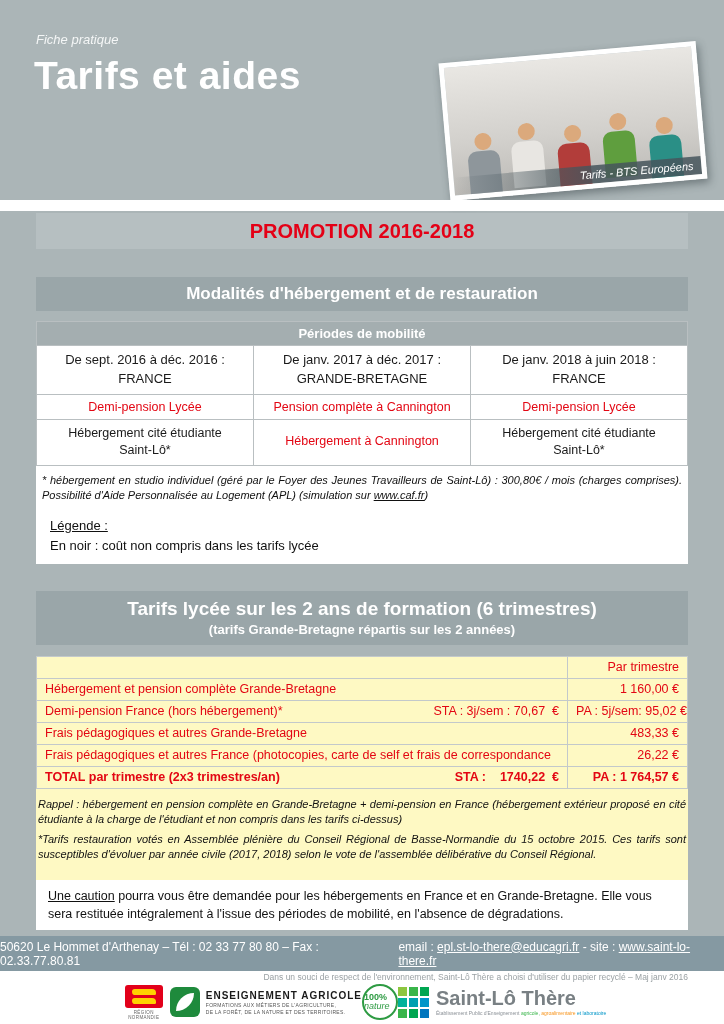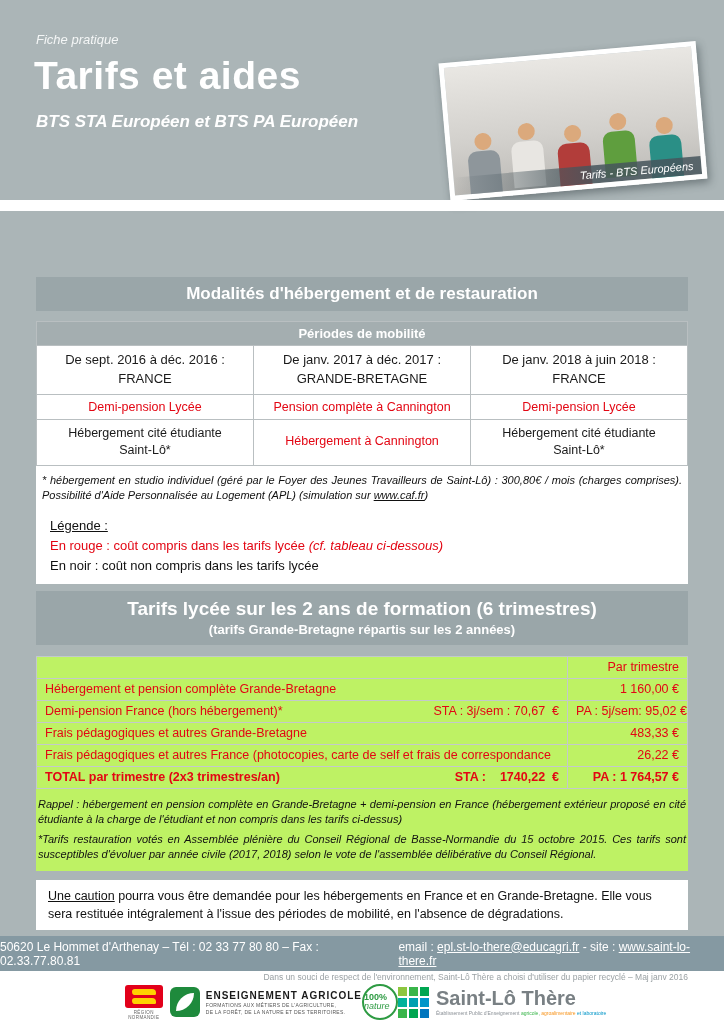--- a/index.html
+++ b/index.html
@@ -66,21 +66,21 @@
   .legend-red { color:#e30613; }
   .legend-red .it { font-style:italic; }
   .legend-black { color:#111; }
 
   
   .tariff-header { top:591px; background:#9aa6a9; color:#ffffff; text-align:center; padding:7px 0 8px; }
   .tariff-header .l1 { font-size:19px; font-weight:bold; }
   .tariff-header .l2 { font-size:13px; font-weight:bold; margin-top:2px; }
 
   
-  .tariff-block { top:656px; background:#bef264; padding-bottom:5px; }
+  .tariff-block { top:656px; background:#fef9c3; padding-bottom:14px; }
   .t-table { border:1px solid #c3c9cb; border-bottom:none; }
   .t-row { display:flex; border-bottom:1px solid #c3c9cb; color:#e30613; font-size:12.5px; }
   .t-row > div { padding:2px 8px; line-height:17px; }
   .t-label { flex:1; white-space:nowrap; overflow:hidden; }
   .t-sta { text-align:right; white-space:pre; }
   .t-pa { width:120px; text-align:right; border-left:1px solid #c3c9cb; white-space:pre; }
   .t-total { font-weight:bold; }
   .notes { padding:4px 2px 0; }
   .notes p { font-size:11px; font-style:italic; color:#111; text-align:justify; line-height:1.35; margin:4px 0 5px; }
 
@@ -128,21 +128,20 @@
   .c-green{ color:#39b54a; } .c-orange{ color:#f7941d; } .c-blue{ color:#0095c8; }
 </style>
 </head>
 <body>
 
 <div class="page">
 
   <div class="header">
     <div class="kicker">Fiche pratique</div>
     <div class="doc-title">Tarifs et aides</div>
-    <div class="doc-subtitle">BTS STA Européen et BTS PA Européen</div>
     <div class="photo">
       <span class="person p1">
           <i class="head"></i>
           <i class="torso"></i>
         </span>
       <span class="person p2">
           <i class="head"></i>
           <i class="torso"></i>
         </span>
       <span class="person p3">
@@ -156,20 +155,23 @@
       <span class="person p5">
           <i class="head"></i>
           <i class="torso"></i>
         </span>
       <div class="photo-caption">Tarifs - BTS Européens</div>
     </div>
   </div>
 
   <div class="white-strip"></div>
 
+  <div class="block promo-bar">
+    <span>PROMOTION 2016-2018</span>
+  </div>
 
   <div class="block section-bar">
     <span>Modalités d'hébergement et de restauration</span>
   </div>
 
   <div class="block mobility-block">
     <div class="mob-title">Périodes de mobilité</div>
     <div class="mob-grid">
       <div class="mob-cell r1">
         <div>De sept. 2016 à déc. 2016 :</div>
@@ -198,21 +200,20 @@
       <div class="mob-cell r3">
         <div>Hébergement cité étudiante</div>
         <div>Saint-Lô*</div>
       </div>
     </div>
     <div class="mob-footnote"><span>* hébergement en studio individuel (géré par le Foyer des Jeunes Travailleurs de Saint-Lô) : 300,80€ / mois (charges comprises). Possibilité d'Aide Personnalisée au Logement (APL) (simulation  sur </span><a href="#" class="caf-link">www.caf.fr</a><span>)</span></div>
   </div>
 
   <div class="block legend-box">
     <div class="legend-title">Légende :</div>
-    <div class="legend-red"><span>En rouge : coût compris dans les tarifs lycée </span><span class="it">(cf. tableau ci-dessous)</span></div>
     <div class="legend-black">En noir :  coût non compris dans les tarifs lycée</div>
   </div>
 
   <div class="block tariff-header">
     <div class="l1">Tarifs lycée sur les 2 ans de formation (6 trimestres)</div>
     <div class="l2">(tarifs Grande-Bretagne répartis sur les 2 années)</div>
   </div>
 
   <div class="block tariff-block">
     <div class="t-table">

